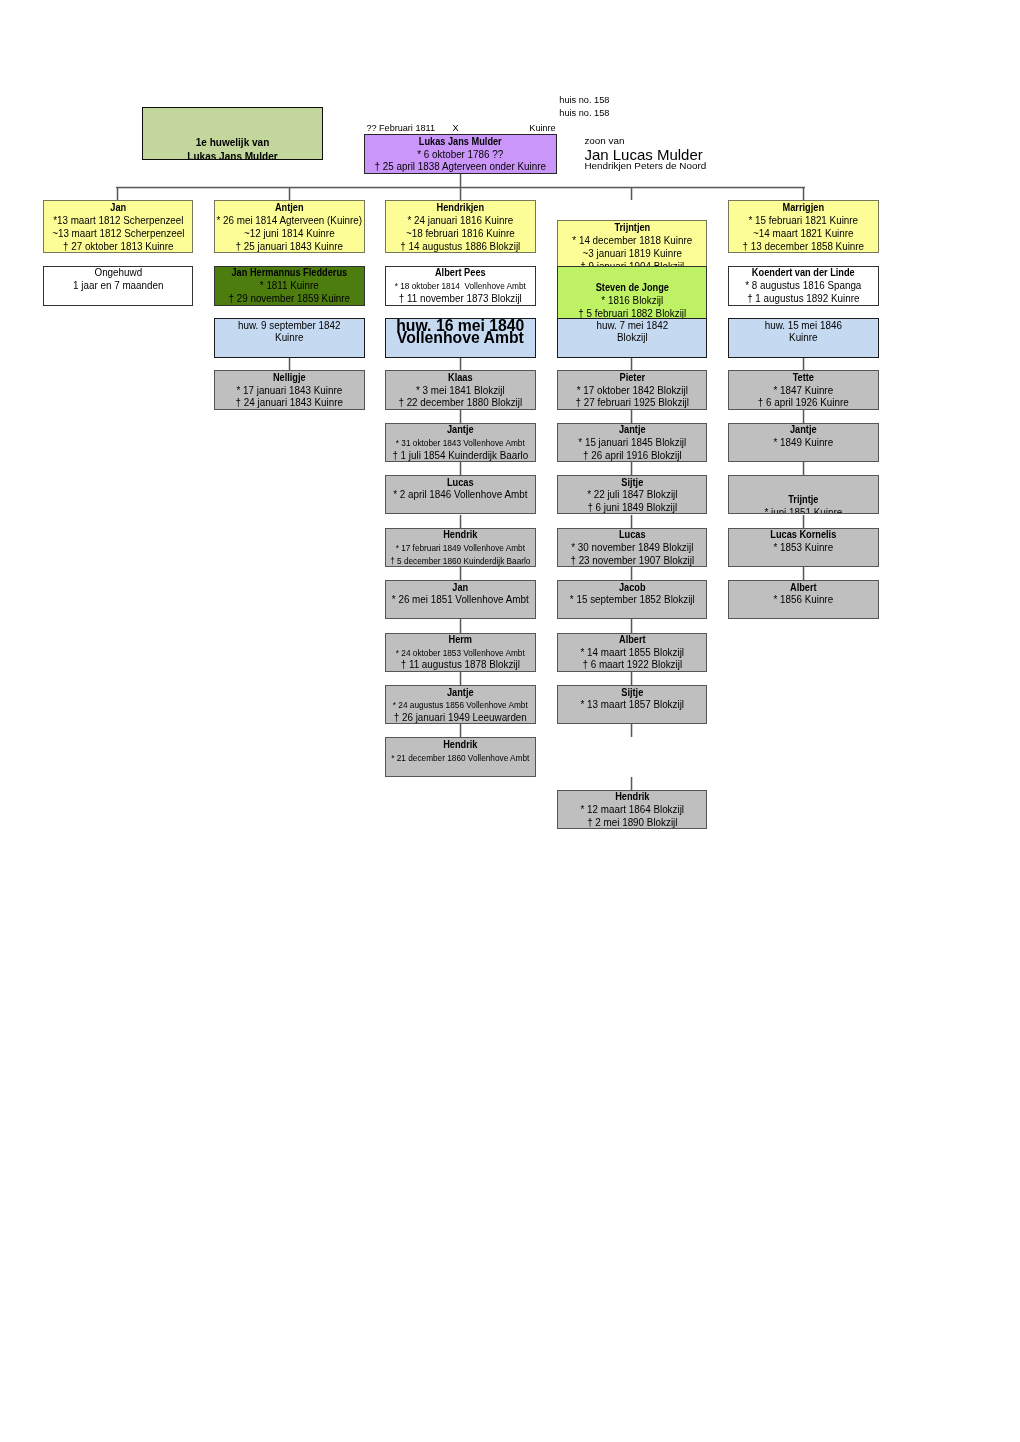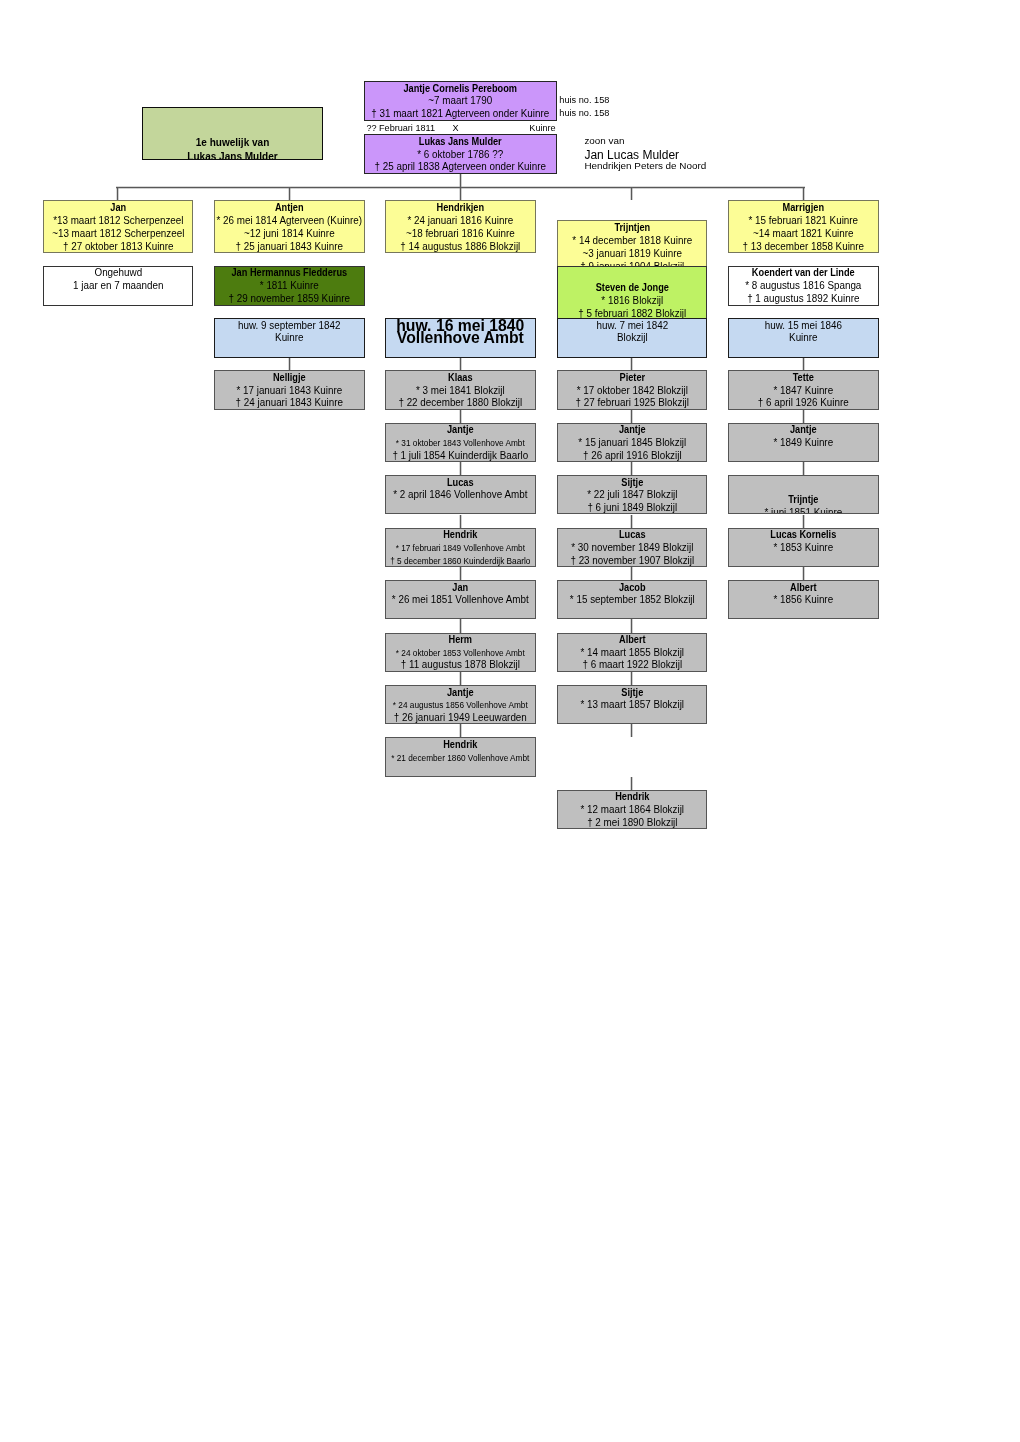--- a/index.html
+++ b/index.html
@@ -25,39 +25,34 @@
 </head>
 <body>
 
 <div id="canvas">
 
 <div class="box" style="left:142.3px;top:107.1px;width:181px;height:53.2px;background:#c3d69b;border:1.2px solid #0c0c0c;padding-top:27px;line-height:14.3px;font-size:10.9px;">
   <div class="ln ttl">1e huwelijk van</div>
   <div class="ln ttl">Lukas Jans Mulder</div>
 </div>
 
-<div class="box" style="left:364.1px;top:80.6px;width:192.5px;height:40px;background:#cb96fa;border:1.2px solid #262626;padding-top:1.2px;line-height:12.6px;font-size:10px;">
-  <div class="ln ttl">Jantje Cornelis Pereboom</div>
-  <div class="ln">~7 maart 1790</div>
-  <div class="ln">† 31 maart 1821 Agterveen onder Kuinre</div>
-</div>
 <div class="box" style="left:364.1px;top:133.6px;width:192.5px;height:40.4px;background:#cb96fa;border:1.2px solid #262626;padding-top:1.4px;line-height:12.6px;font-size:10px;">
   <div class="ln ttl">Lukas Jans Mulder</div>
   <div class="ln">* 6 oktober 1786 ??</div>
   <div class="ln">† 25 april 1838 Agterveen onder Kuinre</div>
 </div>
 
 <div class="lbl" style="left:366.4px;top:121.9px;font-size:9.1px;line-height:12px;">?? Februari 1811</div>
 <div class="lbl" style="left:452.5px;top:121.9px;font-size:9.1px;line-height:12px;">X</div>
 <div class="lbl" style="right:464.4px;top:121.9px;font-size:9.1px;line-height:12px;">Kuinre</div>
 
 <div class="lbl" style="left:559.3px;top:93.8px;font-size:9.2px;line-height:12px;">huis no. 158</div>
 <div class="lbl" style="left:559.3px;top:107px;font-size:9.2px;line-height:12px;">huis no. 158</div>
 <div class="lbl" style="left:584.4px;top:135.3px;font-size:9.9px;line-height:12px;">zoon van</div>
-<div class="lbl" style="left:584.4px;top:148.9px;font-size:12px;line-height:12px;text-align:center;">Jan Lucas Mulder</div>
+<div class="lbl" style="left:584.4px;top:148.9px;font-size:15px;line-height:12px;text-align:center;">Jan Lucas Mulder</div>
 <div class="lbl" style="left:584.4px;top:160.2px;font-size:9.9px;line-height:12px;">Hendrikjen Peters de Noord</div>
 
 <div class="box" style="left:42.5px;top:200px;width:150.6px;height:52.5px;background:#fcfd96;border:1.2px solid #76765c;padding-top:0px;line-height:13.05px;font-size:10px;">
   <div class="ln ttl">Jan</div>
   <div class="ln">*13 maart 1812 Scherpenzeel</div>
   <div class="ln">~13 maart 1812 Scherpenzeel</div>
   <div class="ln">† 27 oktober 1813 Kuinre</div>
 </div>
 <div class="box" style="left:42.5px;top:266.2px;width:150.6px;height:39.4px;background:#ffffff;border:1.1px solid #333333;padding-top:0px;line-height:12.9px;font-size:10px;">
   <div class="ln">Ongehuwd</div>
@@ -84,20 +79,25 @@
   <div class="ln ttl">Nelligje</div>
   <div class="ln">* 17 januari 1843 Kuinre</div>
   <div class="ln">† 24 januari 1843 Kuinre</div>
 </div>
 
 <div class="box" style="left:385.4px;top:200px;width:150.6px;height:52.5px;background:#fcfd96;border:1.2px solid #76765c;padding-top:0px;line-height:13.05px;font-size:10px;">
   <div class="ln ttl">Hendrikjen</div>
   <div class="ln">* 24 januari 1816 Kuinre</div>
   <div class="ln">~18 februari 1816 Kuinre</div>
   <div class="ln">† 14 augustus 1886 Blokzijl</div>
+</div>
+<div class="box" style="left:385.4px;top:266.2px;width:150.6px;height:39.4px;background:#ffffff;border:1.1px solid #333333;padding-top:0px;line-height:12.9px;font-size:10px;">
+  <div class="ln ttl">Albert Pees</div>
+  <div class="ln" style="font-size:8.4px">* 18 oktober 1814  Vollenhove Ambt</div>
+  <div class="ln">† 11 november 1873 Blokzijl</div>
 </div>
 <div class="box" style="left:385.4px;top:318.4px;width:150.6px;height:39.2px;background:#c5d9f1;border:1.2px solid #1c1c1c;padding-top:0.2px;line-height:12.2px;font-size:16px;font-weight:bold;">
   <div class="ln">huw. 16 mei 1840</div>
   <div class="ln">Vollenhove Ambt</div>
 </div>
 <div class="conn conn-v" style="left:459.2px;top:357.6px;width:3px;height:12.7px;"></div>
 <div class="box" style="left:385.4px;top:370.3px;width:150.6px;height:39.3px;background:#bfbfbf;border:1.2px solid #555555;padding-top:0.6px;line-height:12.65px;font-size:10px;">
   <div class="ln ttl">Klaas</div>
   <div class="ln">* 3 mei 1841 Blokzijl</div>
   <div class="ln">† 22 december 1880 Blokzijl</div>

